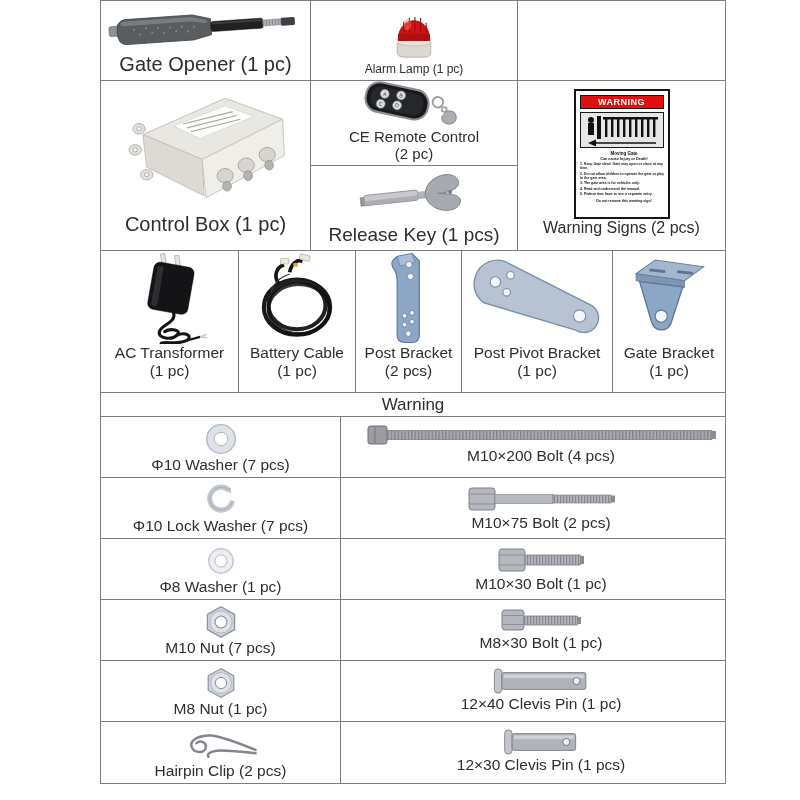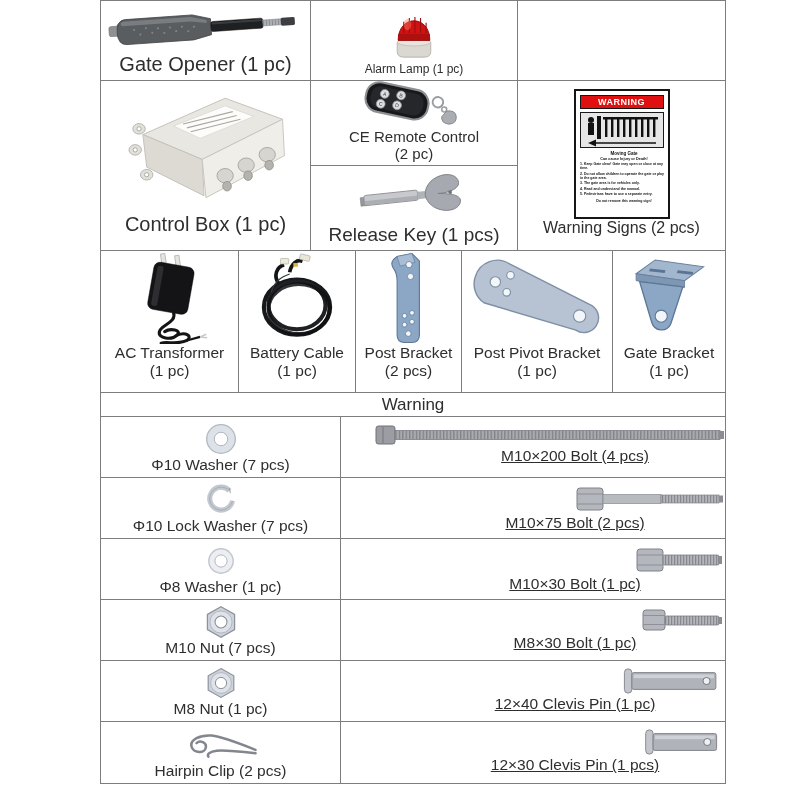--- a/index.html
+++ b/index.html
@@ -13,21 +13,21 @@
   .row:last-child .cell{border-bottom:none;}
   .col{box-sizing:border-box;border-right:1px solid #7d7d7d;display:flex;flex-direction:column;}
   .col .cell{border-right:none;}
   .art{margin:auto;display:block;flex-shrink:0;}
   .lbl{text-align:center;line-height:1.15;color:#2e2e2e;flex-shrink:0;}
   .f20{font-size:20px;} .f19{font-size:19px;} .f17{font-size:17px;}
   .f16{font-size:16px;} .f155{font-size:15.5px;} .f15{font-size:15px;} .f12{font-size:12px;}
   .pb6{padding-bottom:14px;} .pb8{padding-bottom:12px;} .pb4{padding-bottom:4px;} .pb3{padding-bottom:3px;}
   
   .hw-left{padding-top:4px;}
-  .hw-right{align-items:flex-end;justify-content:space-between;padding:6px 0 20px 16px;text-decoration:underline;}
+  .hw-right{align-items:center;justify-content:space-between;padding:6px 0 20px 16px;}
   .hw-right .art{margin:0 0 0 2px;}
   .hw-right .lbl{width:300px;}
   
   .sign{box-sizing:border-box;width:96px;height:130px;border:2px solid #161616;background:#fff;
     margin-top:8px;padding:4px;overflow:hidden;flex-shrink:0;}
   .sign-header{background:#e01010;border:1px solid #161616;color:#fff;font-weight:bold;
     font-size:9px;text-align:center;letter-spacing:.5px;padding:1px 0;}
   .sign-illus{margin-top:3px;line-height:0;}
   .sign-text{width:176px;transform:scale(0.5);transform-origin:0 0;color:#111;}
   .sign-title{font-size:9px;font-weight:bold;text-align:center;margin-top:3px;}

